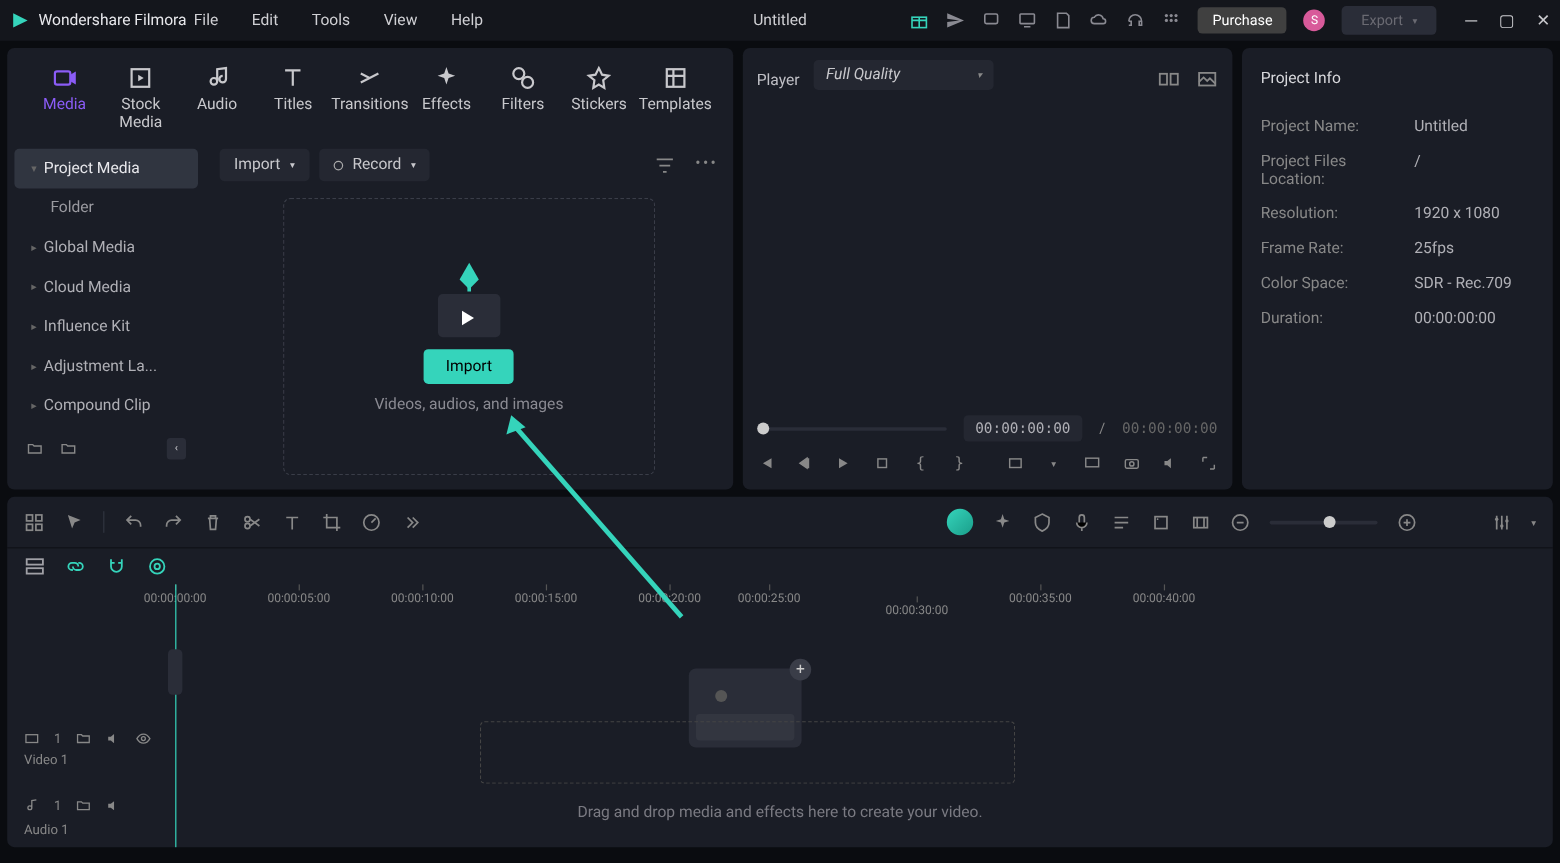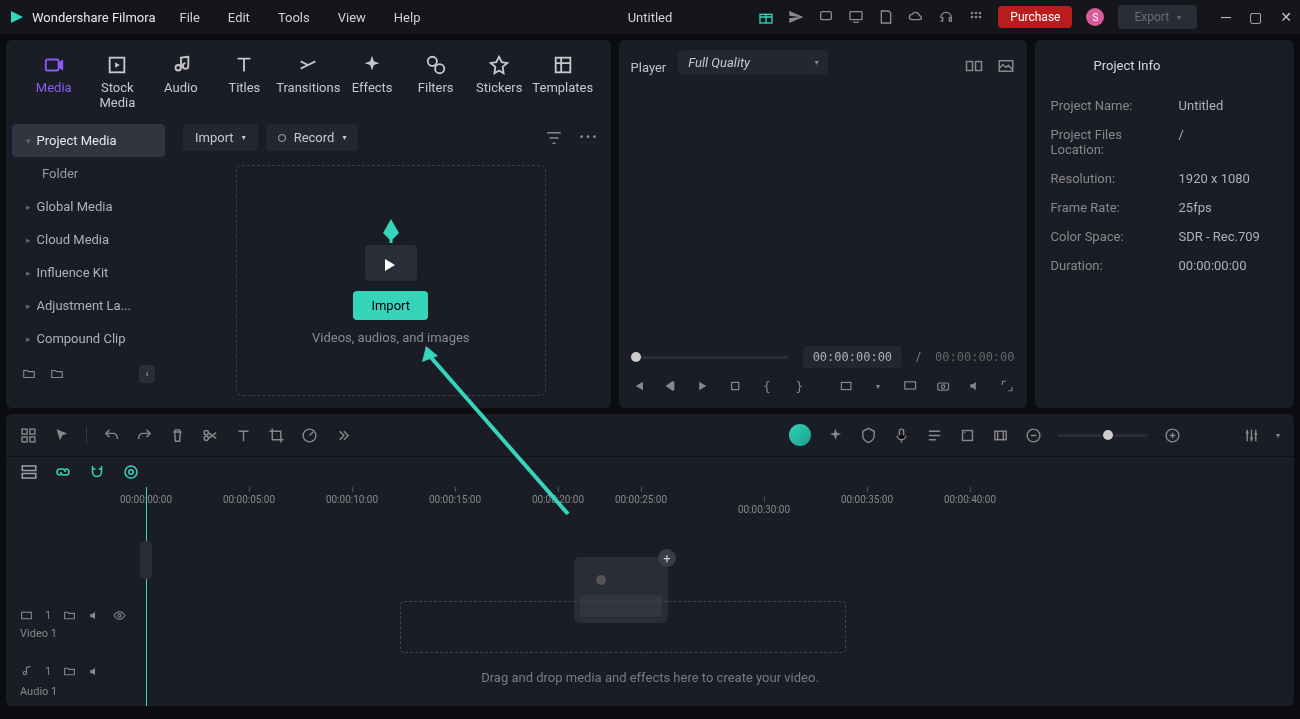--- a/index.html
+++ b/index.html
@@ -1,25 +1,25 @@
 <!DOCTYPE html>
 <html><head>
 <meta charset="utf-8">
 <style>
 * { margin:0; padding:0; box-sizing:border-box; font-family:-apple-system,BlinkMacSystemFont,"Segoe UI",Roboto,sans-serif; user-select:none; }
 body { background:#0a0c10; color:#c8c8cc; width:1300px; height:719px; overflow:hidden; font-size:13px; }
 .titlebar { height:34px; background:#14161c; display:flex; align-items:center; padding:0 8px; gap:6px; }
 .logo { width:18px; height:18px; }
-.app-name { color:#e8e8ec; font-size:13px; margin-right:18px; }
+.app-name { color:#e8e8ec; font-size:13px; }
 .menu { display:flex; gap:28px; color:#d0d0d4; }
 .menu span { cursor:pointer; }
 .doc-title { position:absolute; left:50%; transform:translateX(-50%); color:#d0d0d4; }
 .tb-right { margin-left:auto; display:flex; align-items:center; gap:14px; }
 .tb-icon { width:16px; height:16px; color:#8a8a92; cursor:pointer; }
-.purchase { background:#b91c1c; color:#fff; padding:4px 12px; border-radius:4px; font-size:12px; cursor:pointer; }
+.purchase { background:#404040; color:#fff; padding:4px 12px; border-radius:4px; font-size:12px; cursor:pointer; }
 .avatar { width:18px; height:18px; border-radius:50%; background:#d85a9a; color:#fff; display:flex; align-items:center; justify-content:center; font-size:10px; }
 .export-btn { background:#2a2d38; color:#6a6a72; padding:5px 16px; border-radius:4px; font-size:12px; display:flex; align-items:center; gap:8px; }
 .win-controls { display:flex; gap:18px; margin-left:10px; }
 .win-controls span { cursor:pointer; color:#c8c8cc; font-size:14px; }
 
 .main { display:flex; height:380px; padding:6px; gap:8px; }
 .panel { background:#1a1d26; border-radius:6px; }
 
 .media-panel { width:606px; display:flex; flex-direction:column; }
 .media-tabs { display:flex; padding:8px 16px 0; gap:0; }
@@ -54,21 +54,21 @@
 .player-head-right svg { width:18px; height:18px; color:#888; }
 .player-stage { flex:1; }
 .seek { display:flex; align-items:center; gap:14px; font-size:12px; color:#888; margin:6px 0; }
 .seek-track { flex:1; height:3px; background:#2a2d38; border-radius:2px; position:relative; max-width:180px; }
 .seek-thumb { width:10px; height:10px; background:#ccc; border-radius:50%; position:absolute; left:0; top:-4px; }
 .timecode { background:#242731; padding:4px 10px; border-radius:4px; color:#b0b0b6; font-family:monospace; }
 .player-ctrls { display:flex; gap:18px; align-items:center; justify-content:flex-start; color:#888; padding:4px 0; }
 .player-ctrls svg, .player-ctrls span { width:16px; height:16px; cursor:pointer; display:flex; align-items:center; justify-content:center; }
 
 .info-panel { width:260px; padding:18px 16px; }
-.info-title { color:#d8d8dc; margin-bottom:18px;margin-left:43px; }
+.info-title { color:#d8d8dc; margin-bottom:18px; }
 .info-row { display:flex; padding:7px 0; font-size:13px;gap:36px; }
 .info-label { width:92px; color:#888; }
 .info-val { color:#b0b0b6; }
 
 .timeline-panel { margin:0 6px 6px; height:292px; border-radius:6px; background:#1a1d26; display:flex; flex-direction:column; }
 .tl-toolbar { display:flex; align-items:center; gap:16px; padding:10px 14px; border-bottom:1px solid #101218; }
 .tl-toolbar svg, .tl-tool { width:17px; height:17px; color:#888; cursor:pointer; }
 .vdiv { width:1px; height:18px; background:#303540; }
 .tl-toolbar .red-dot { position:relative; }
 .tl-toolbar .red-dot::after { content:''; position:absolute; top:-2px; right:-2px; width:4px; height:4px; background:#e85a5a; border-radius:50%; }

